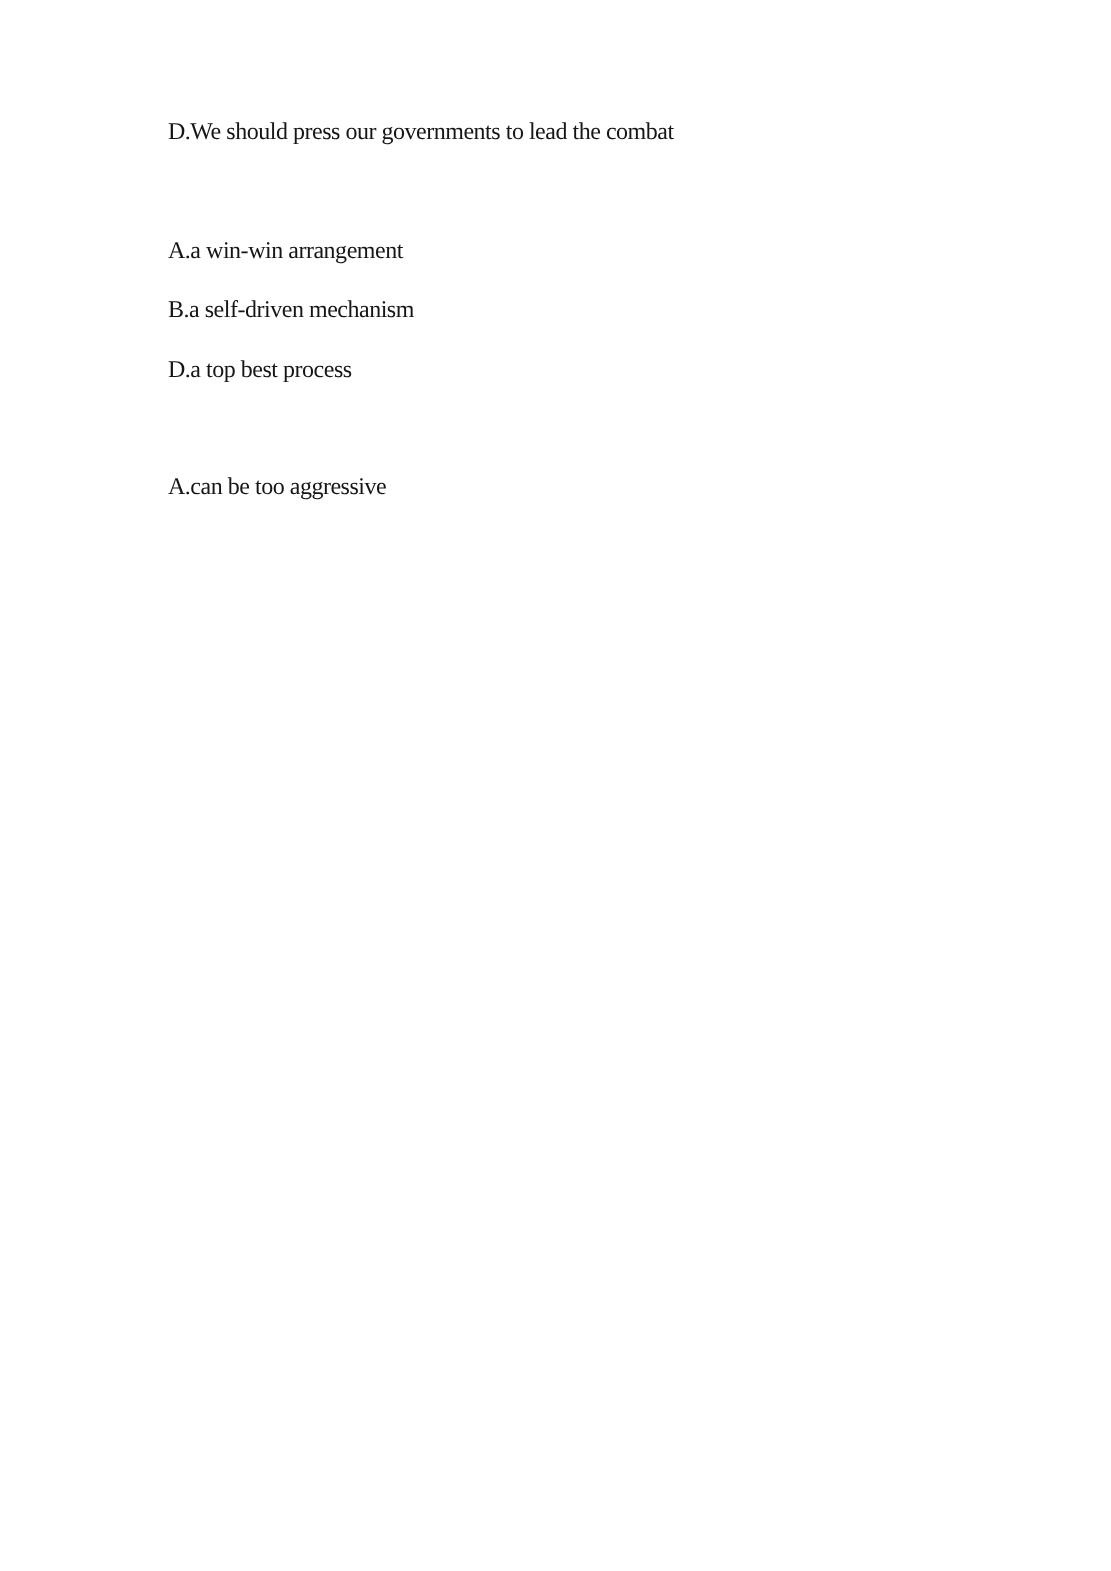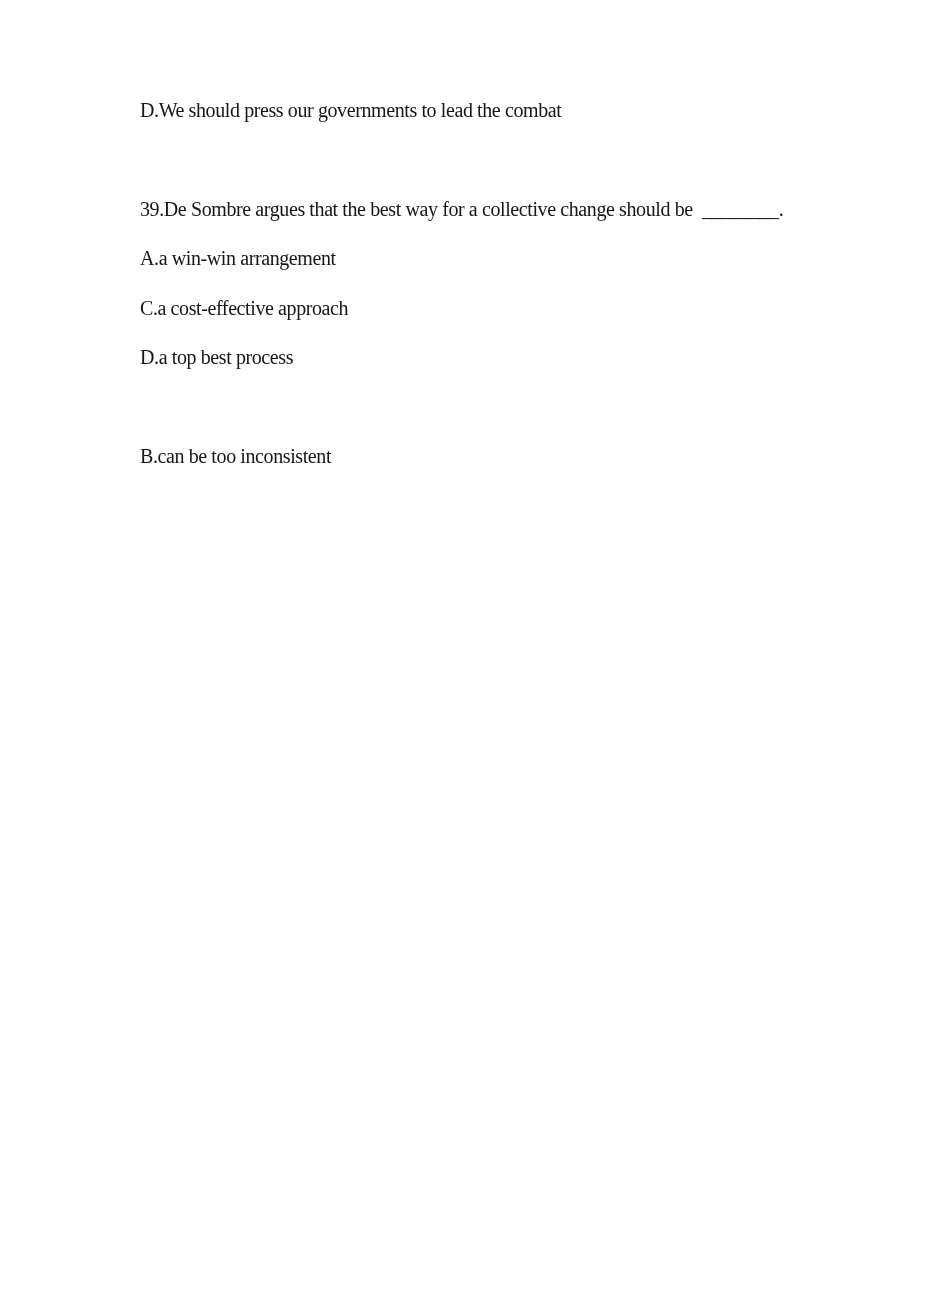--- a/index.html
+++ b/index.html
@@ -38,23 +38,22 @@
 </head>
 <body>
 
 <div class="page">
   <div class="content">
 
     <p class="line">D.We should press our governments to lead the combat</p>
 
     <p class="line spacer"></p>
 
-    <p class="line">39.De Sombre argues that the best way for a collective change should be  ________.</p>
     <p class="line">A.a win-win arrangement</p>
-    <p class="line">C.a cost-effective approach</p>
+    <p class="line">B.a self-driven mechanism</p>
     <p class="line">D.a top best process</p>
 
     <p class="line spacer"></p>
 
-    <p class="line">B.can be too inconsistent</p>
+    <p class="line">A.can be too aggressive</p>
 
   </div>
 </div>
 
 </body></html>

